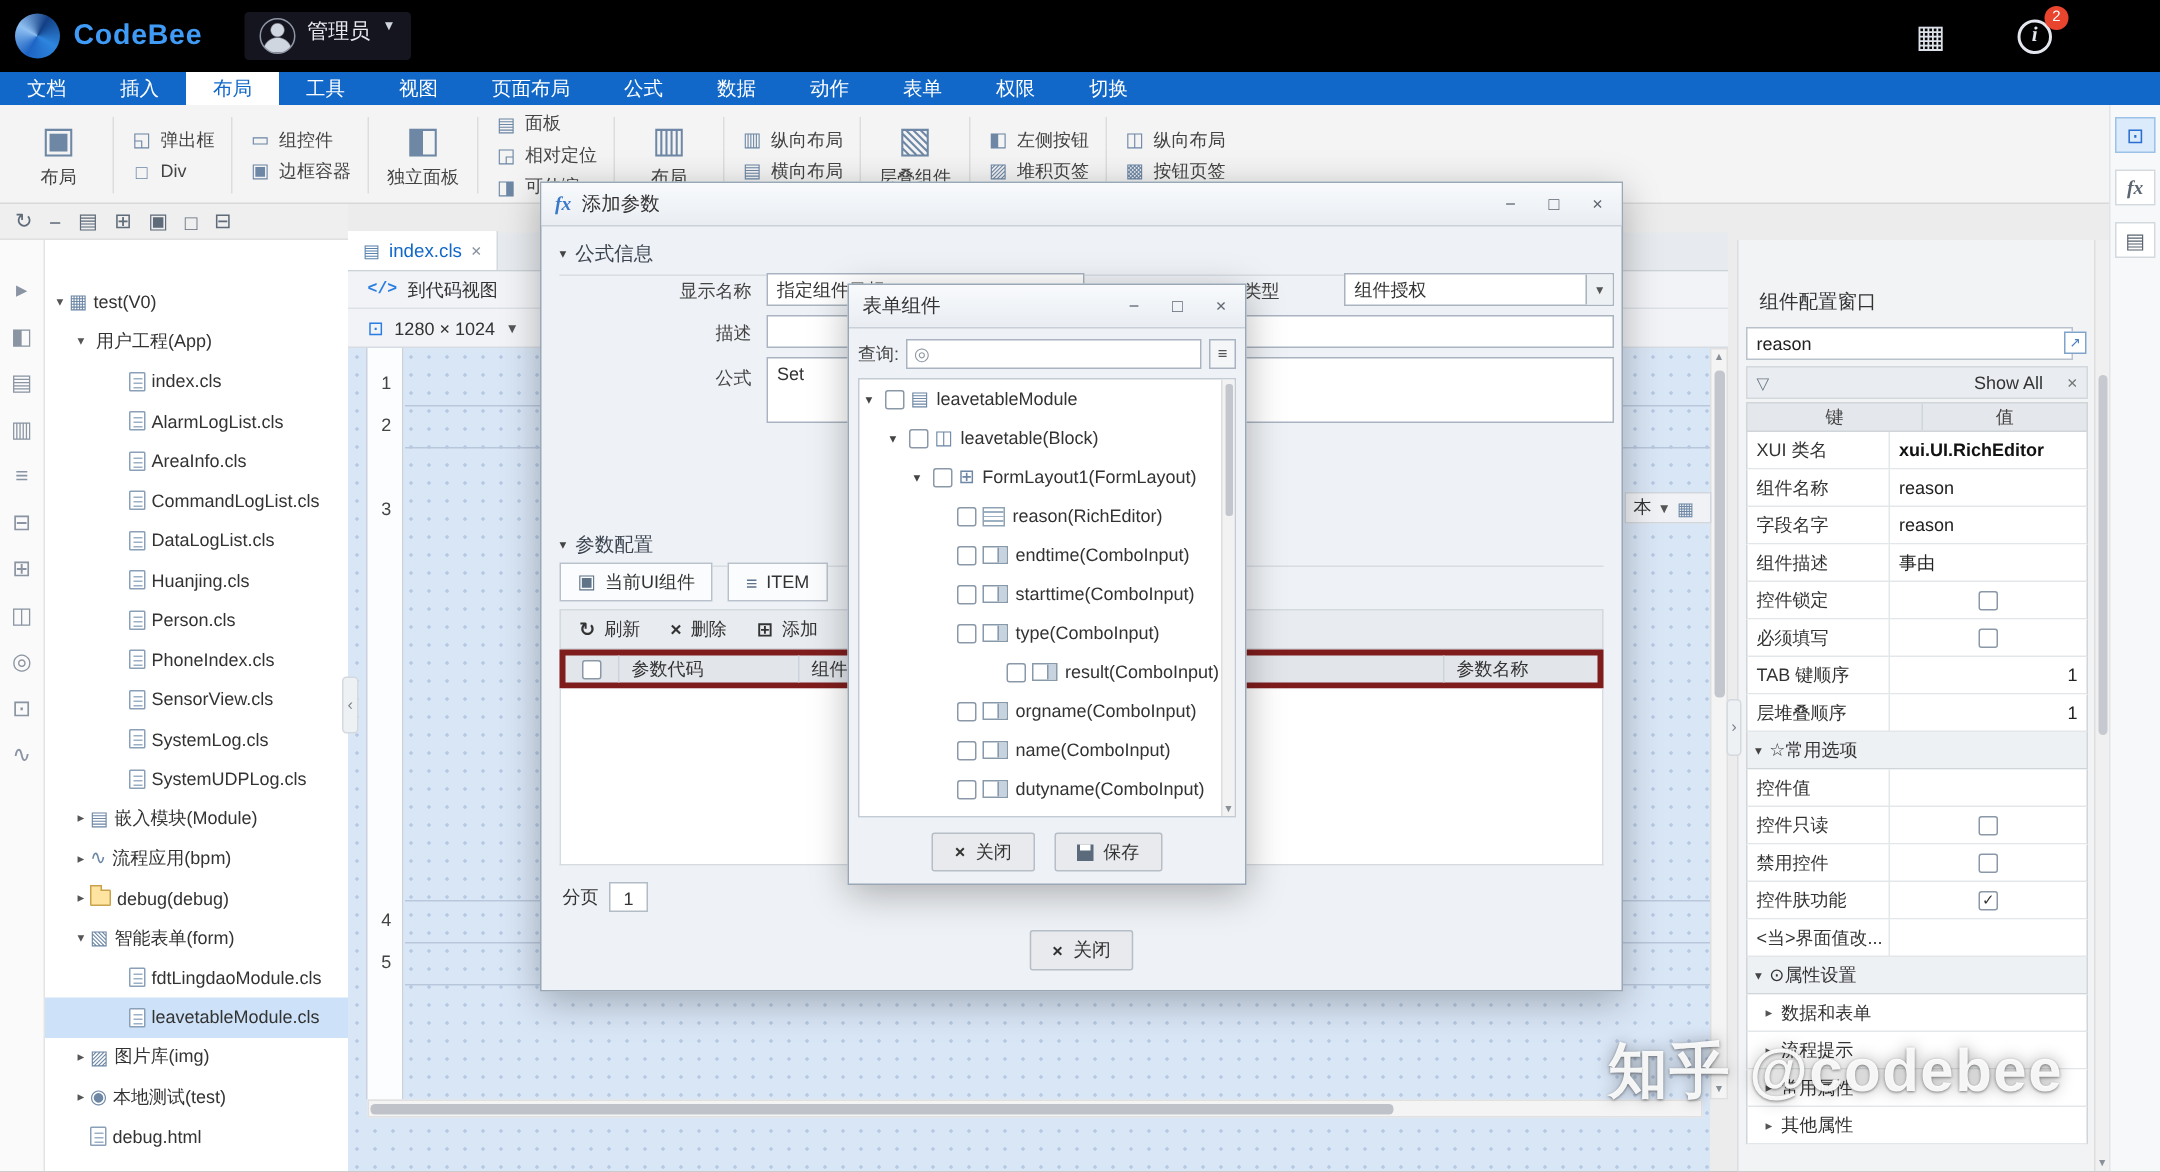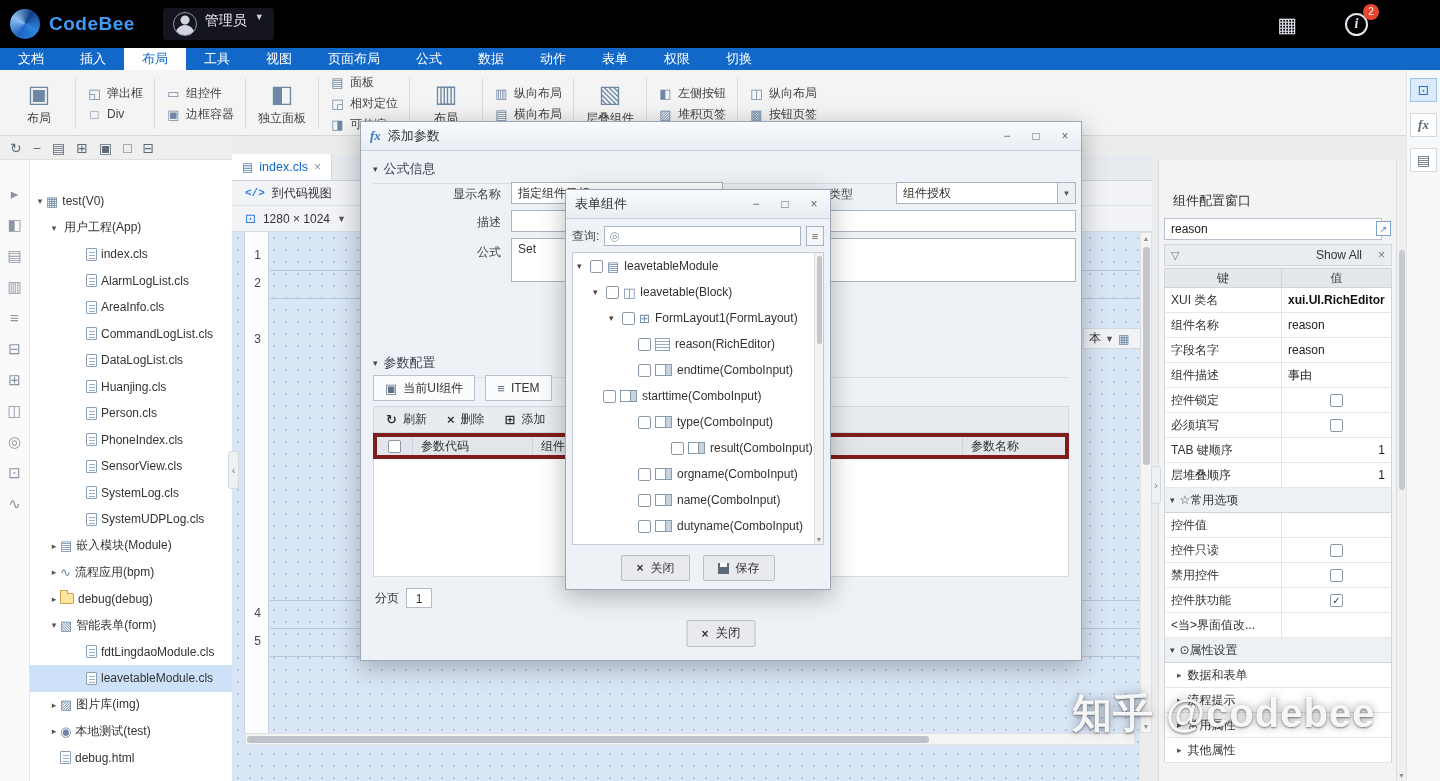--- a/index.html
+++ b/index.html
@@ -84,21 +84,21 @@
 #rp-filter{position:absolute;left:5px;top:84px;width:228px;height:22px;background:#e9edf1;border:1px solid #d3d8dd;display:flex;align-items:center;padding:0 6px;gap:4px;}
 #rp-funnel{color:#6c7884;font-size:11px;}
 #rp-showall{margin-left:auto;font-size:12px;color:#333;margin-right:12px;}
 #rp-filter-x{color:#777;font-size:12px;}
 #rp-head{position:absolute;left:5px;top:108px;width:228px;height:20px;background:#e4e8ec;border:1px solid #d0d5da;display:flex;}
 .rp-h{display:flex;align-items:center;justify-content:center;font-size:12px;color:#444;}
 .rp-h.k{width:117px;border-right:1px solid #d0d5da;}
 .rp-h.v{flex:1;}
 #rp-rows{position:absolute;left:5px;top:128px;width:228px;}
 .p-row{height:25px;display:flex;align-items:center;background:#fff;border-bottom:1px solid #e3e7ea;border-left:1px solid #d0d5da;border-right:1px solid #d0d5da;}
-.p-key{width:117px;padding-left:6px;font-size:12px;color:#333;flex:none;border-right:1px solid #e3e7ea;height:25px;line-height:25px;white-space:nowrap;overflow:hidden;}
+.p-key{width:95px;padding-left:6px;font-size:12px;color:#333;flex:none;border-right:1px solid #e3e7ea;height:25px;line-height:25px;white-space:nowrap;overflow:hidden;}
 .p-val{flex:1;padding:0 6px;font-size:12px;color:#222;display:flex;align-items:center;height:25px;white-space:nowrap;overflow:hidden;}
 .p-val.bold{font-weight:bold;color:#111;}
 .p-val.right{justify-content:flex-end;}
 .p-val.center{justify-content:center;}
 .p-check{width:13px;height:13px;border:1px solid #8a98a8;background:#fff;border-radius:2px;display:flex;align-items:center;justify-content:center;font-size:10px;color:#333;flex:none;}
 .p-sec{height:25px;display:flex;align-items:center;background:#eef1f4;border:1px solid #d0d5da;border-top:none;font-size:12px;color:#333;padding-left:5px;gap:5px;}
 .sec-tri{font-size:9px;color:#444;}
 .p-group{padding-left:12px;gap:6px;}
 .grp-tri{font-size:9px;color:#555;}
 #rp-scroll{position:absolute;left:1396px;top:160px;width:10px;height:621px;background:#f0f0f0;border-left:1px solid #dddddd;}
@@ -709,21 +709,21 @@
         <div class="dt-row" style="padding-left: 63px;">
           <span class="dt-check"></span>
           <span class="ic-rich"></span>
           <span class="dt-label">reason(RichEditor)</span>
         </div>
         <div class="dt-row" style="padding-left: 63px;">
           <span class="dt-check"></span>
           <span class="ic-combo"></span>
           <span class="dt-label">endtime(ComboInput)</span>
         </div>
-        <div class="dt-row" style="padding-left: 28px;">
+        <div class="dt-row" style="padding-left: 63px;">
           <span class="dt-check"></span>
           <span class="ic-combo"></span>
           <span class="dt-label">starttime(ComboInput)</span>
         </div>
         <div class="dt-row" style="padding-left: 63px;">
           <span class="dt-check"></span>
           <span class="ic-combo"></span>
           <span class="dt-label">type(ComboInput)</span>
         </div>
         <div class="dt-row" style="padding-left: 63px; margin-left: 33px;">

